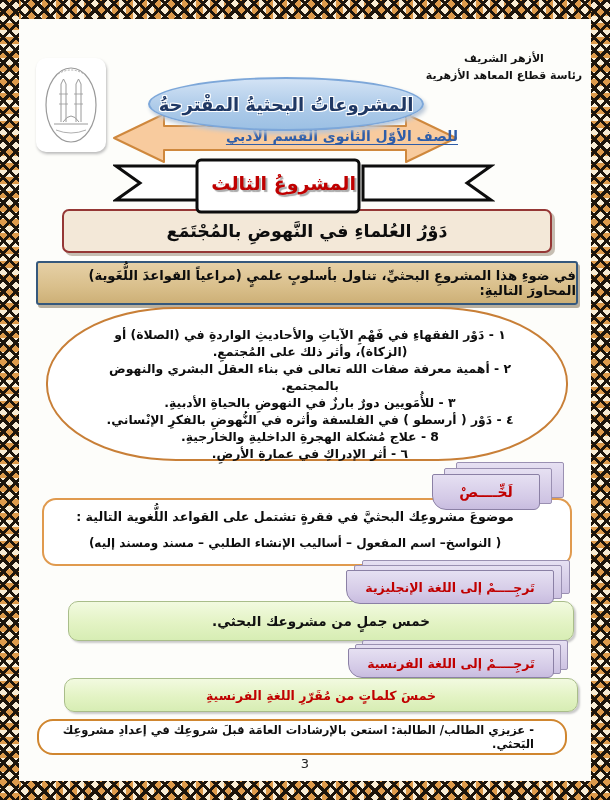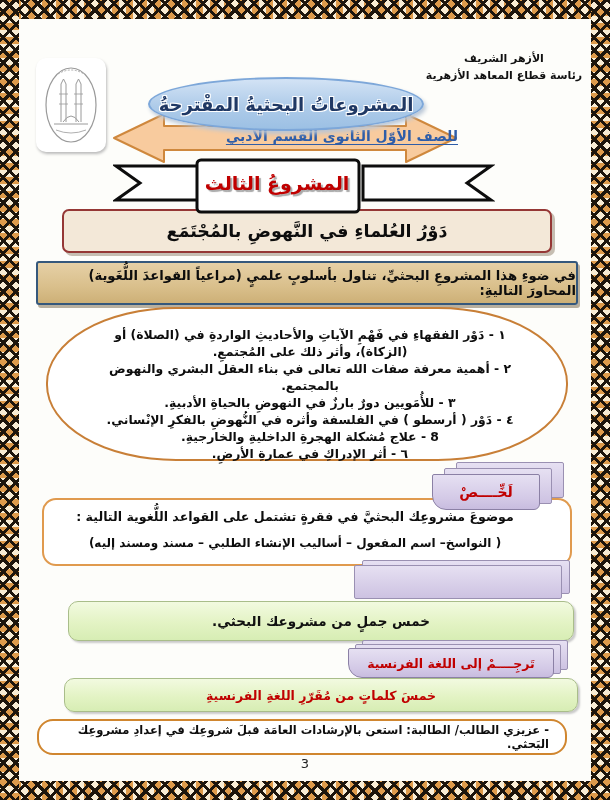--- a/index.html
+++ b/index.html
@@ -38,21 +38,21 @@
        display:flex;align-items:center;justify-content:center;}
   .oval span{font-size:18px;font-weight:700;color:#1f3864;
        text-shadow:1px 1px 0 #fff,-1px -1px 0 #fff,1px -1px 0 #fff,-1px 1px 0 #fff;}
 
   .arrow-svg{left:112px;top:113px;z-index:4;}
   .grade-text{left:112px;top:128px;width:346px;text-align:right;z-index:6;
        font-size:14px;font-weight:700;color:#2e5da8;
        text-decoration:underline;text-underline-offset:3px;}
 
   .ribbon-svg{left:113px;top:157px;z-index:5;}
-  .ribbon-text{left:198px;top:172px;width:158px;text-align:center;z-index:6;
+  .ribbon-text{left:198px;top:172px;width:158px;z-index:6;
        font-size:19px;font-weight:700;color:#c00000;text-shadow:2px 2px 1px #a9a9a9;}
 
   .title-box{left:62px;top:209px;width:486px;height:40px;background:#f3e8d8;
        border:2px solid #953735;border-radius:7px;box-shadow:3px 3px 0 #c6beb2;
        display:flex;align-items:center;justify-content:center;z-index:3;}
   .title-box span{font-size:17.5px;font-weight:700;color:#0d0d0d;}
 
   .instr-bar{left:36px;top:261px;width:538px;height:40px;
        background:linear-gradient(#e6d0a6 0%,#d9bf8b 60%,#cdb077 100%);
        border:2px solid #35587c;border-radius:3px;box-shadow:2px 3px 0 #b7af9f;
@@ -84,21 +84,21 @@
        display:flex;align-items:center;justify-content:center;z-index:2;}
   .gb1{left:68px;top:601px;width:504px;height:38px;}
   .gb1 span{font-size:13.5px;font-weight:700;color:#111;}
   .gb2{left:64px;top:678px;width:512px;height:32px;}
   .gb2 span{font-size:12.5px;font-weight:700;color:#c00000;}
 
   .footer-box{left:37px;top:719px;width:526px;height:32px;background:#fff;
        border:2px solid #d0862f;border-radius:16px;display:flex;align-items:center;
        z-index:2;}
   .footer-box span{font-size:11.5px;font-weight:700;color:#0d0d0d;
-       padding-right:16px;width:100%;text-align:right;}
+       padding-right:31px;width:100%;text-align:right;}
 
   .page-num{left:0;right:0;top:756px;text-align:center;font-size:13px;
        color:#222;z-index:2;}
 </style>
 </head>
 <body>
 
 <div class="page">
 
   <div class="frame frame-h frame-top"></div>
@@ -161,20 +161,21 @@
   <div class="pback" style="left:456px;top:462px;width:106px;height:34px;z-index:4;"></div>
   <div class="pback" style="left:444px;top:468px;width:106px;height:34px;z-index:5;"></div>
   <div class="pcard ar" style="left:432px;top:474px;width:106px;height:34px;z-index:6;font-size:14px;">لَخِّــــصْ</div>
 
   <div class="abs req-box"></div>
   <div class="abs req-line1 ar">موضوعَ مشروعِك البحثيَّ في فقرةٍ تشتمل على القواعد اللُّغوية التالية :</div>
   <div class="abs req-line2 ar">( النواسخ– اسم المفعول – أساليب الإنشاء الطلبي – مسند ومسند إليه)</div>
 
   <div class="pback" style="left:362px;top:560px;width:206px;height:32px;z-index:4;"></div>
   <div class="pback" style="left:354px;top:565px;width:206px;height:32px;z-index:5;"></div>
+  <div class="pcard ar" style="left:346px;top:570px;width:206px;height:32px;z-index:6;font-size:12.5px;">تَرجِــــمْ إلى اللغة الإنجليزية</div>
 
   <div class="green-box gb1">
     <span class="ar">خمس جملٍ من مشروعك البحثي.</span>
   </div>
 
   <div class="pback" style="left:362px;top:640px;width:204px;height:28px;z-index:4;"></div>
   <div class="pback" style="left:355px;top:644px;width:204px;height:28px;z-index:5;"></div>
   <div class="pcard ar" style="left:348px;top:648px;width:204px;height:28px;z-index:6;font-size:12.5px;">تَرجِــــمْ إلى اللغة الفرنسية</div>
 
   <div class="green-box gb2">

